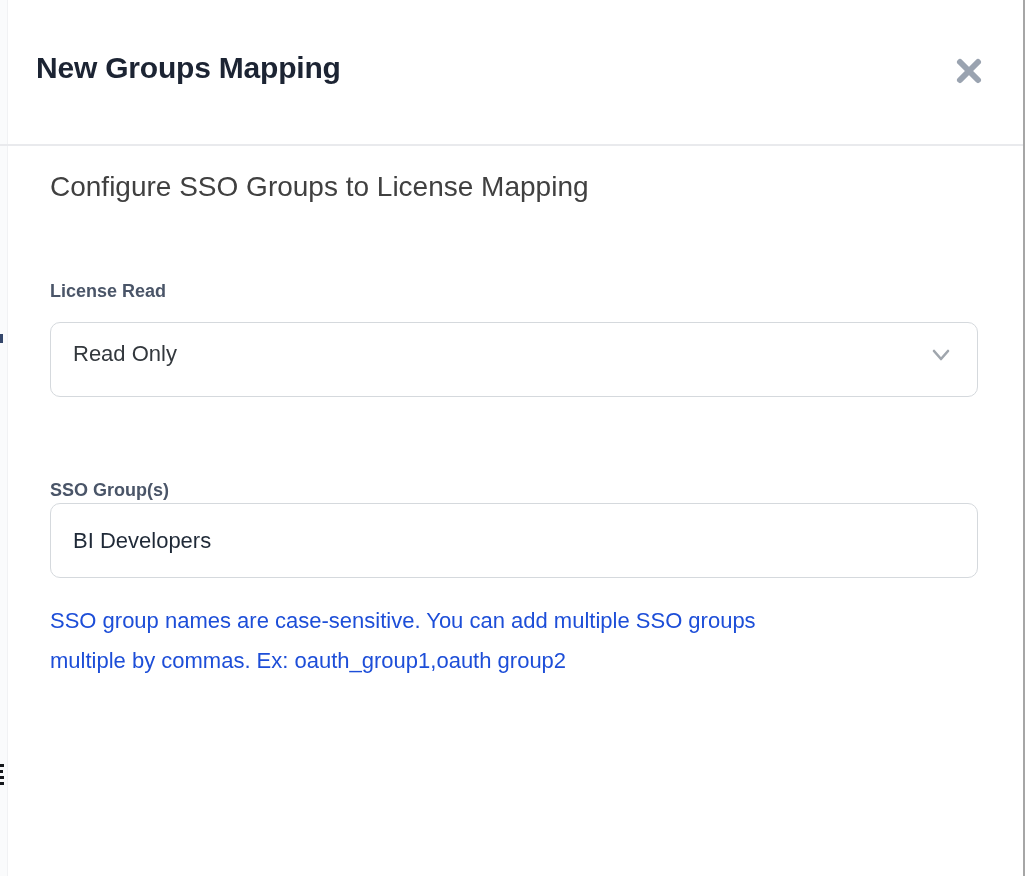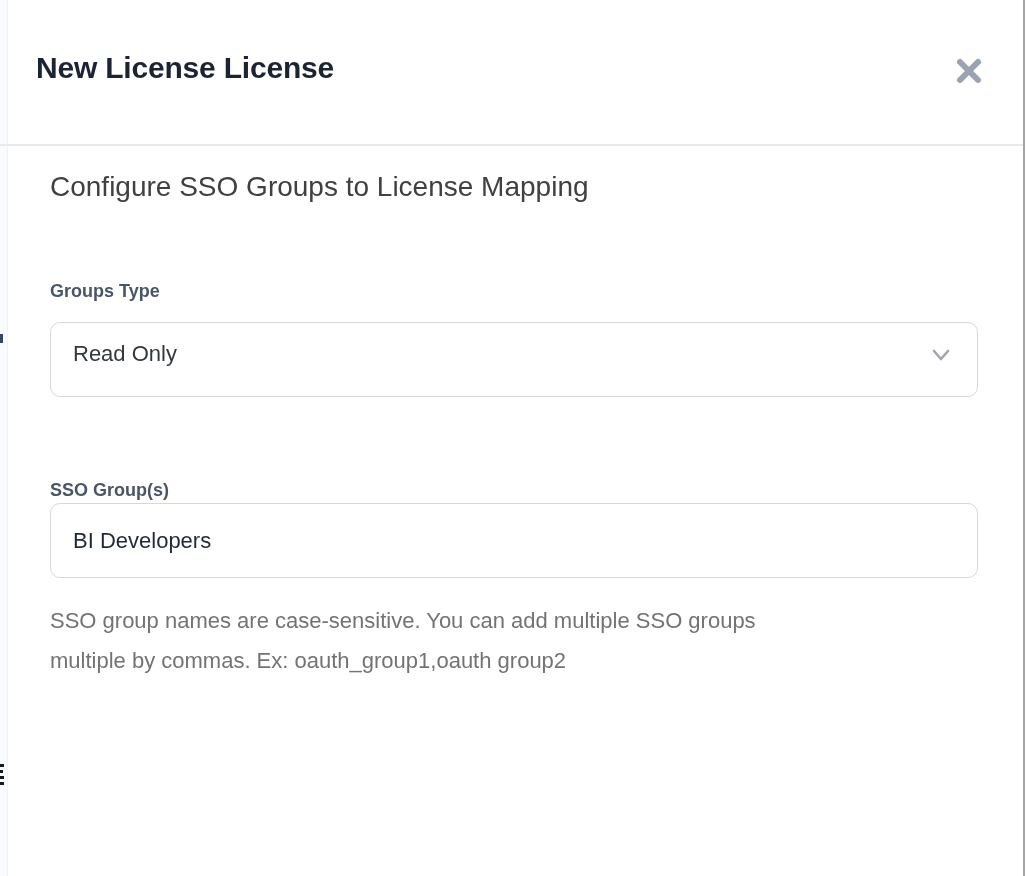--- a/index.html
+++ b/index.html
@@ -96,51 +96,51 @@
     border-radius: 10px;
     padding: 0 22px;
     font-family: "Liberation Sans", sans-serif;
     font-size: 22px; color: #1f2937;
     outline: none;
   }
 
   .help-text {
     position: absolute; left: 50px; top: 601px;
     width: 860px;
-    font-size: 22px; color: #737373;
+    font-size: 22px; color: #1d4ed8;
     line-height: 40px;
   }
 </style>
 </head>
 <body>
 
 <div class="page">
 
   <div class="left-strip"></div>
   <div class="artifact artifact-blue"></div>
   <div class="artifact artifact-bar b1"></div>
   <div class="artifact artifact-bar b2"></div>
   <div class="artifact artifact-bar b3"></div>
   <div class="artifact artifact-bar b4"></div>
   <div class="right-line"></div>
 
-  <div class="modal-title">New License License</div>
+  <div class="modal-title">New Groups Mapping</div>
   <button class="close-btn">
     <span style="display:flex;">
       <svg width="30" height="30" viewBox="0 0 30 30">
         <line x1="6" y1="6" x2="24" y2="24" stroke="#9aa3b0" stroke-width="6" stroke-linecap="round"></line>
         <line x1="24" y1="6" x2="6" y2="24" stroke="#9aa3b0" stroke-width="6" stroke-linecap="round"></line>
       </svg>
     </span>
   </button>
   <div class="header-divider"></div>
 
   <div class="modal-desc">Configure SSO Groups to License Mapping</div>
 
-  <div class="field-label label-license">Groups Type</div>
+  <div class="field-label label-license">License Read</div>
   <div class="select-box">
     <span class="select-value">Read Only</span>
     <span class="chevron">
       <svg width="24" height="24" viewBox="0 0 24 24">
         <polyline points="5,9 12,17 19,9" fill="none" stroke="#a0a6ad" stroke-width="2.6" stroke-linecap="round" stroke-linejoin="round"></polyline>
       </svg>
     </span>
   </div>
 
   <div class="field-label label-sso">SSO Group(s)</div>

